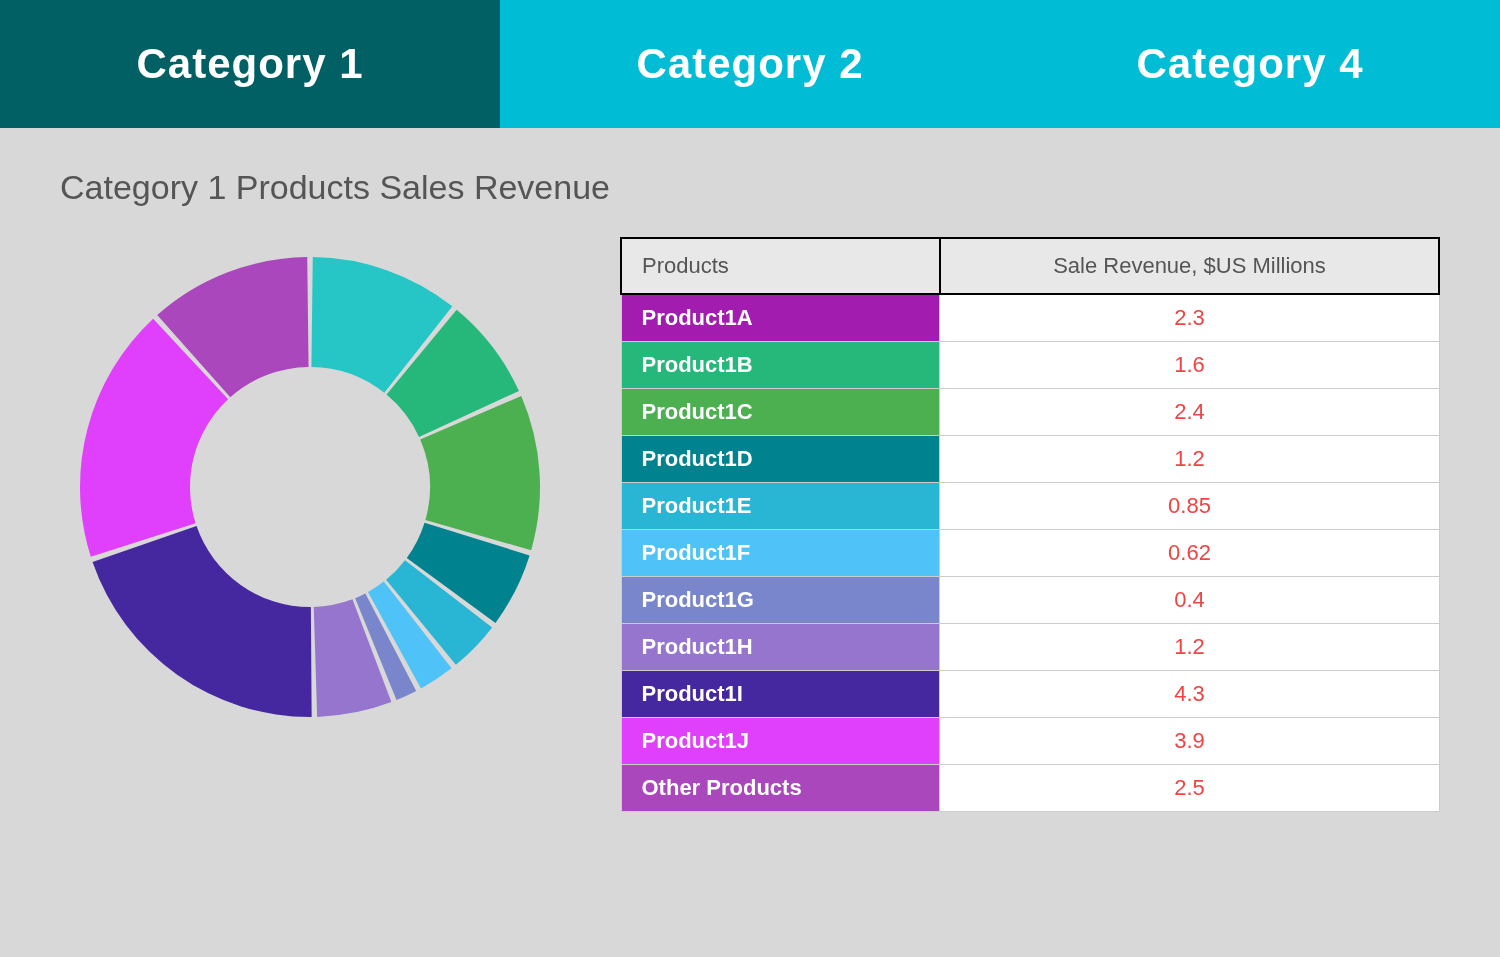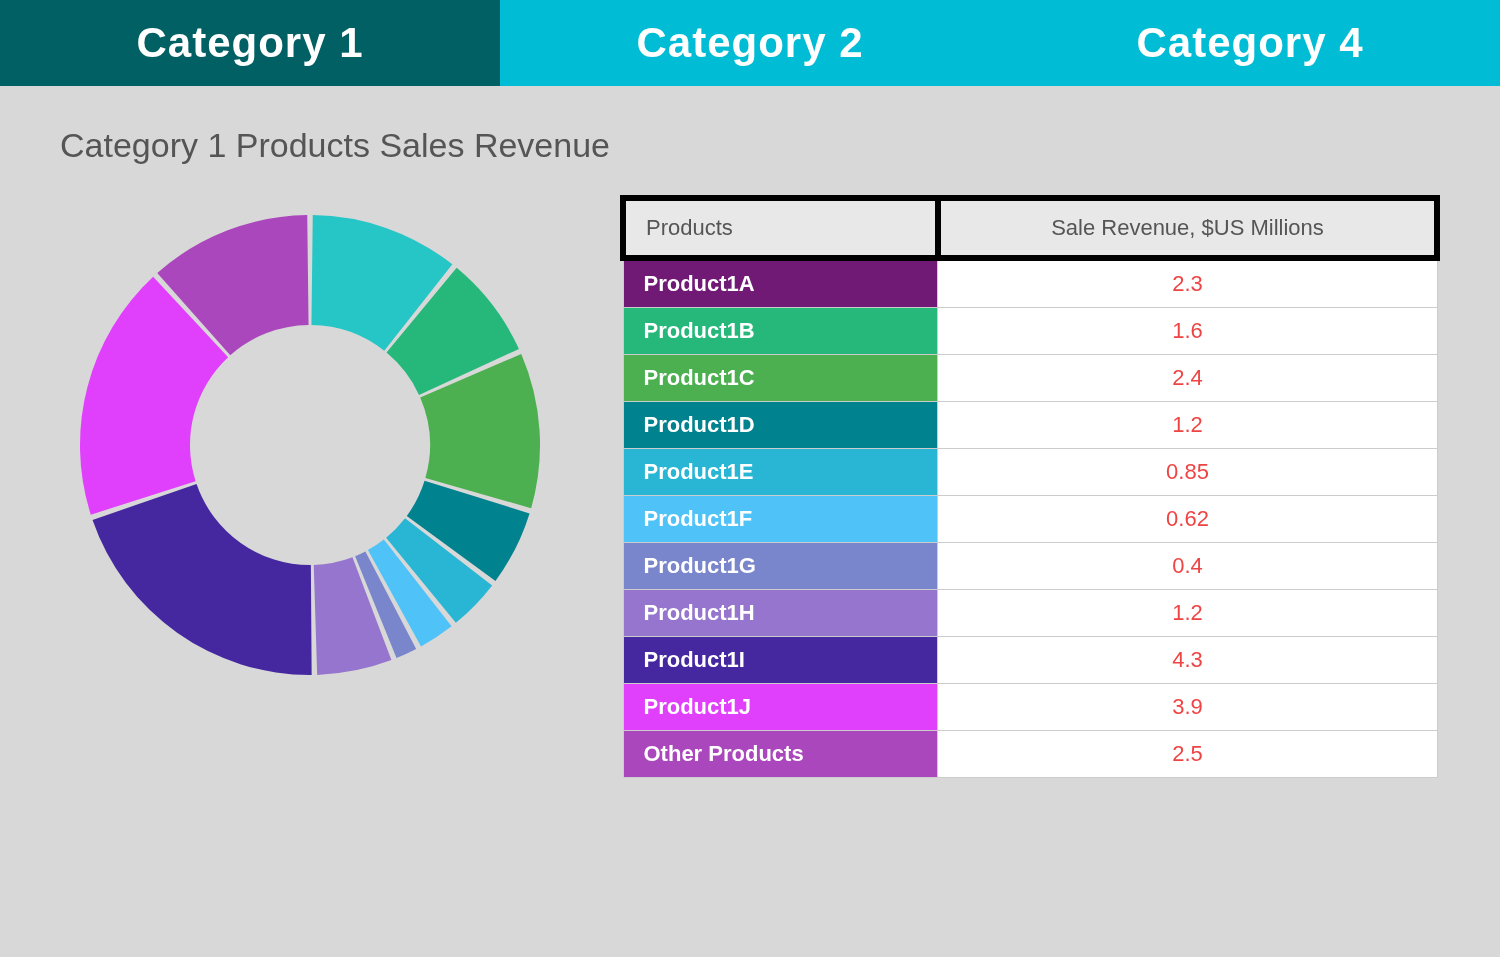--- a/index.html
+++ b/index.html
@@ -7,21 +7,21 @@
       width: 1500px;
       height: 957px;
       background: #d8d8d8;
       font-family: 'Segoe UI', Arial, sans-serif;
       overflow: hidden;
     }
 
     
     .tab-bar {
       display: flex;
-      height: 86px;
+      height: 128px;
       background: #00bcd4;
     }
     .tab {
       flex: 1;
       display: flex;
       align-items: center;
       justify-content: center;
       font-size: 42px;
       font-weight: 600;
       color: #fff;
@@ -70,21 +70,21 @@
       font-size: 22px;
       flex: 1;
       min-width: 500px;
     }
     .data-table thead tr th {
       background: #e8e8e8;
       color: #555;
       font-weight: 400;
       padding: 14px 20px;
       text-align: left;
-      border: 6px solid #000000;
+      border: 2px solid #000000;
     }
     .data-table thead tr th:last-child {
       text-align: center;
     }
     .data-table tbody tr td {
       border: 1px solid #ccc;
       padding: 10px 20px;
     }
     .data-table tbody tr td:last-child {
       text-align: center;
@@ -127,21 +127,21 @@
     </div>
     <table class="data-table">
       <thead>
         <tr>
           <th>Products</th>
           <th>Sale Revenue, $US Millions</th>
         </tr>
       </thead>
       <tbody id="table-body">
       <tr>
-            <td class="product-cell" style="background-color: #701a75;">Product1A</td>
+            <td class="product-cell" style="background-color: #a21caf;">Product1A</td>
             <td>2.3</td>
           </tr>
           <tr>
             <td class="product-cell" style="background-color: rgb(38, 184, 122);">Product1B</td>
             <td>1.6</td>
           </tr>
           <tr>
             <td class="product-cell" style="background-color: rgb(76, 175, 80);">Product1C</td>
             <td>2.4</td>
           </tr>

